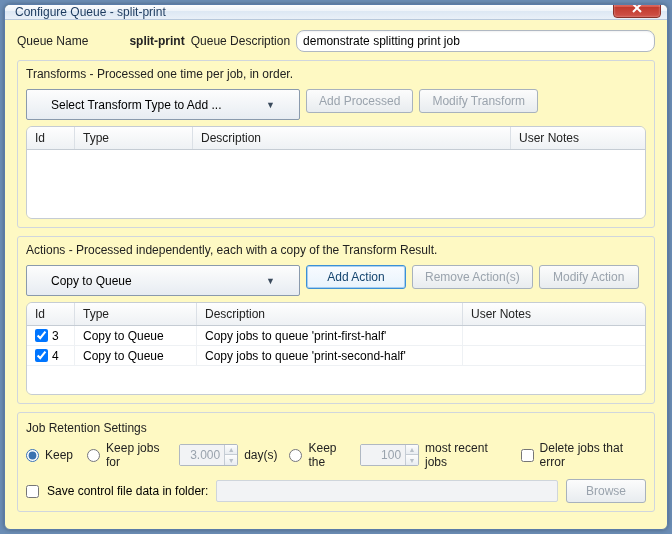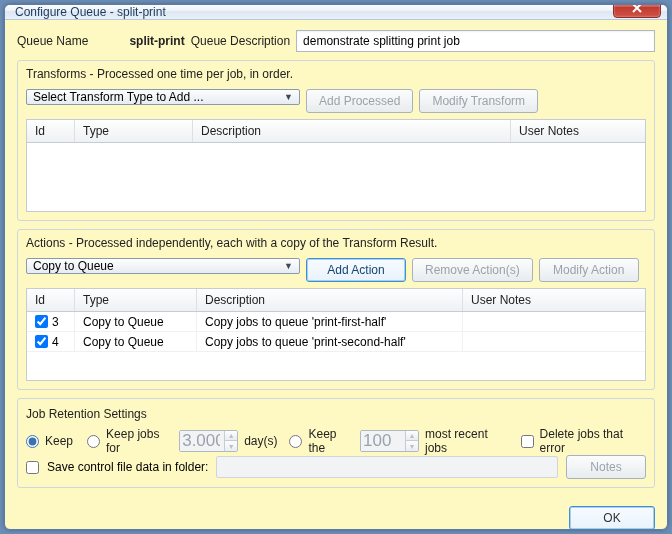--- a/index.html
+++ b/index.html
@@ -6,52 +6,52 @@
   body { margin: 0; background: #6b8db5; padding: 4px; }
   .window { width: 664px; height: 526px; background: #fef9c3; border: 1px solid #5a7ca8; border-radius: 6px; overflow: hidden; display: flex; flex-direction: column; box-shadow: 0 0 4px rgba(0,0,0,0.3); }
   .titlebar { height: 30px; background: linear-gradient(to bottom, #fdfdfe 0%, #eef3f9 40%, #dce7f3 41%, #e9f0f8 100%); display: flex; align-items: center; padding: 0 0 0 10px; border-bottom: 1px solid #b8c8db; }
   .titlebar-text { color: #1c3a5e; flex: 1; }
   .close-btn { width: 48px; height: 20px; margin-right: 6px; margin-top: -8px; background: linear-gradient(to bottom, #e6a09a 0%, #d4574d 45%, #c13a2e 46%, #cf5248 100%); border: 1px solid #8a3028; border-radius: 0 0 4px 4px; display:flex; align-items:center; justify-content:center; color:#fff; font-weight:bold; cursor:pointer; box-shadow: inset 0 0 2px rgba(255,255,255,0.6); }
   .close-btn svg { width:12px; height:10px; }
   .content { flex:1; padding: 10px 12px; display:flex; flex-direction:column; }
   .row { display:flex; align-items:center; gap:6px; margin-bottom:8px; }
   .label { color:#222; }
   .bold { font-weight:bold;margin-left:35px; }
-  .textinput { flex:1; height:22px; border:1px solid #b0b8c2; border-radius:0; padding:2px 6px; background:#fff; box-shadow: inset 0 1px 2px rgba(0,0,0,.06);}
+  .textinput { flex:1; height:22px; border:1px solid #b0b8c2; border-radius:8px; padding:2px 6px; background:#fff; box-shadow: inset 0 1px 2px rgba(0,0,0,.06);}
   .group { border:1px solid #d0d6dd; border-radius:3px; padding:8px; margin-bottom:8px; }
   .group-title { margin:-2px 0 8px 0; color:#222; }
   .toolbar-row { display:flex; gap:6px; margin-bottom:6px; }
-  .select { height:16px; border:1px solid #8a9aad; border-radius:2px; background:linear-gradient(to bottom,#fdfdfd,#e7ecf2); display:flex; align-items:center; padding:0 6px; cursor:pointer; position:relative; }
+  .select { height:31px; border:1px solid #8a9aad; border-radius:2px; background:linear-gradient(to bottom,#fdfdfd,#e7ecf2); display:flex; align-items:center; padding:0 24px; cursor:pointer; position:relative; }
   .select .arrow { margin-left:auto; font-size:9px; color:#3a4a5c; }
   .btn { height:24px; border:1px solid #a8b2bd; border-radius:3px; background:linear-gradient(to bottom,#fcfcfc,#e8ecef); padding:0 12px; display:flex; align-items:center; justify-content:center; color:#333; cursor:pointer; min-width:100px; }
   .btn.disabled { color:#9aa3ad; cursor:default; }
   .btn.primary { border:1px solid #3c90d6; background:linear-gradient(to bottom,#f8fbff,#e8f3fc); color:#15456f; box-shadow: inset 0 0 0 1px rgba(120,180,230,.6); }
-  .table { border:1px solid #c5ccd4; border-radius:0; overflow:hidden; }
+  .table { border:1px solid #c5ccd4; border-radius:6px; overflow:hidden; }
   .thead { display:flex; background:linear-gradient(to bottom,#fefefe,#eef1f4); border-bottom:1px solid #c5ccd4; }
   .th { padding:4px 8px; border-right:1px solid #dbe0e6; color:#222; }
   .tbody { background:#fff; }
   .tr { display:flex; border-bottom:1px solid #eef1f4; height:20px; align-items:center; }
   .td { padding:1px 8px; border-right:1px solid #eef1f4; overflow:hidden; white-space:nowrap; display:flex; align-items:center; gap:4px; height:100%; }
   .transforms .tbody { height:68px; }
   .actions .tbody { height:68px; }
   .col-id-t { width:48px; } .col-type-t { width:118px; } .col-desc-t { flex:1; } .col-notes-t { width:134px; border-right:none;}
   .col-id-a { width:48px; } .col-type-a { width:122px; } .col-desc-a { flex:1; } .col-notes-a { width:182px; border-right:none;}
   .fieldset-label { color:#222; margin-bottom:6px; }
   .radio, .check { width:13px; height:13px; accent-color:#3a72b0; margin:0; }
   .spin { display:flex; align-items:center; border:1px solid #b0b8c2; border-radius:2px; height:22px; overflow:hidden; background:#fff; }
-  .spin input { border:none; width:44px; height:20px; padding-right:4px; font-size:17px; outline:none; background:transparent; }
+  .spin input { border:none; width:44px; height:20px; text-align:right; padding-right:4px; font-size:12px; outline:none; background:transparent; }
   .spin .ud { display:flex; flex-direction:column; width:16px; }
   .spin .ud div { height:10px; border-left:1px solid #c5ccd4; display:flex; align-items:center; justify-content:center; font-size:7px; color:#5a6a7c; background:linear-gradient(to bottom,#fdfdfd,#e9edf1); cursor:pointer;}
   .spin .ud div:first-child{border-bottom:1px solid #c5ccd4;}
   .spin.disabled input { color:#9aa3ad; background:#f2f3f5; }
   .spin.disabled .ud div { color:#b8c0c8; }
   .retention-row { display:flex; align-items:center; gap:6px; flex-wrap:nowrap; }
   .retention-row .lbl { color:#222; }
   .disabled-text { color:#9aa3ad; }
-  .bottom-row { display:flex; align-items:center; gap:8px; }
+  .bottom-row { display:flex; align-items:center; gap:8px; margin-top:10px; }
   .browse-input { flex:1; height:22px; border:1px solid #cfd5db; background:#f2f3f5; border-radius:2px; }
   .footer { margin-top:auto; display:flex; justify-content:flex-end; padding-top:10px; }
   .ok-btn { min-width:86px; border:1px solid #3c90d6; background:linear-gradient(to bottom,#f8fbff,#e8f3fc); box-shadow: inset 0 0 0 1px rgba(120,180,230,.6); }
   input[type=checkbox].smallcheck { width:13px; height:13px; margin:0; }
 </style>
 </head>
 <body>
 
 <div class="window">
 
@@ -160,21 +160,21 @@
             </div>
         </div>
         <span class="lbl">most recent jobs</span>
         <input type="checkbox" class="smallcheck" style="margin-left: 6px;">
         <span class="lbl disabled-text">Delete jobs that error</span>
       </div>
       <div class="bottom-row">
         <input type="checkbox" class="smallcheck" style="">
         <span class="lbl">Save control file data in folder:</span>
         <div class="browse-input"></div>
-        <div class="btn disabled" style="min-width:80px">Notes</div>
+        <div class="btn disabled" style="min-width:80px">Browse</div>
       </div>
     </div>
 
     <div class="footer">
       <div class="btn ok-btn">OK</div>
     </div>
 
   </div>
 </div>
 

